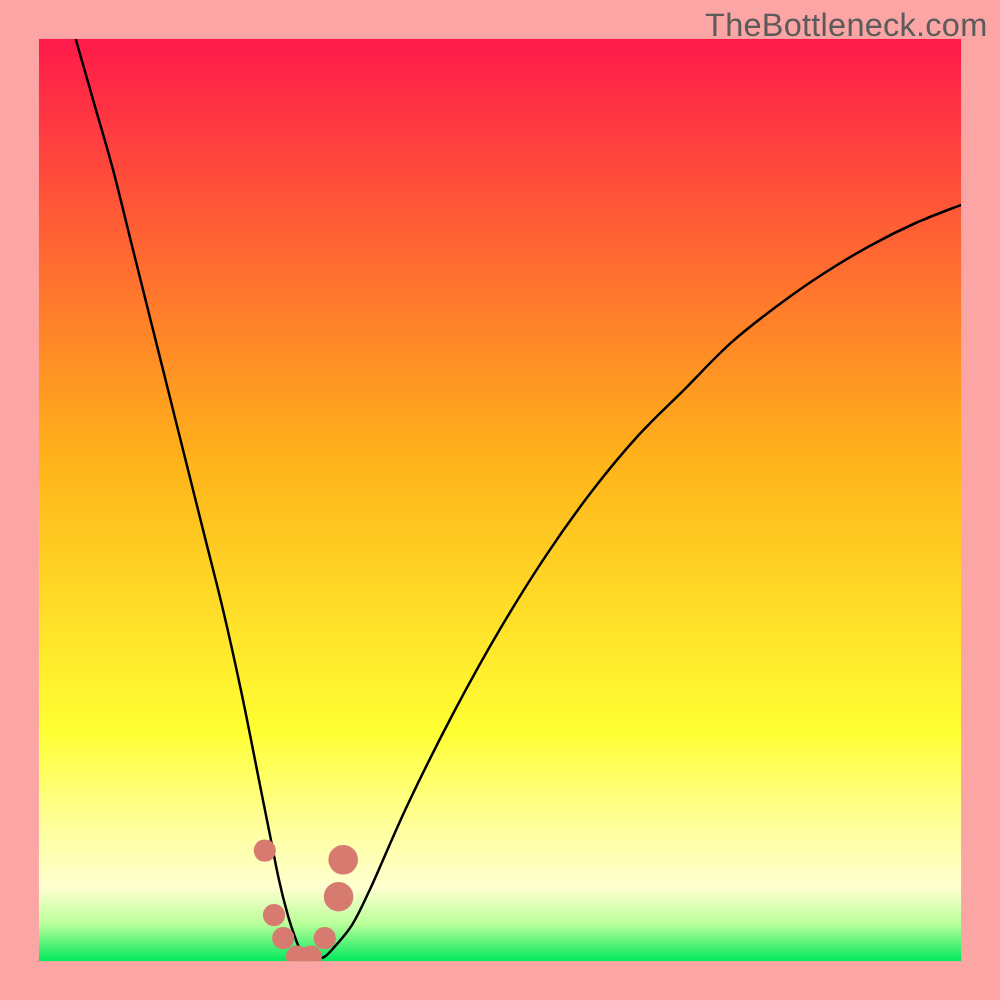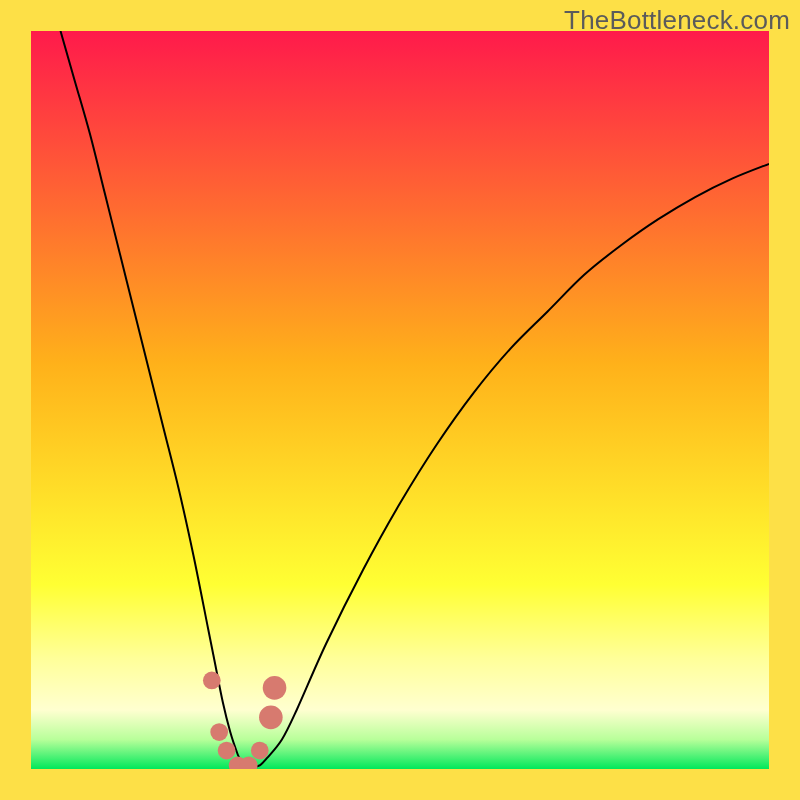--- a/index.html
+++ b/index.html
@@ -9,21 +9,21 @@
     height: 800px;
     background: #000;
     overflow: hidden;
   }
   .frame {
     position: absolute;
     left: 0;
     top: 0;
     width: 800px;
     height: 800px;
-    background: #fde047;
+    background: #fca5a5;
   }
   .plot-area {
     position: absolute;
     left: 31px;
     top: 31px;
     width: 738px;
     height: 738px;
   }
   .watermark {
     position: absolute;

